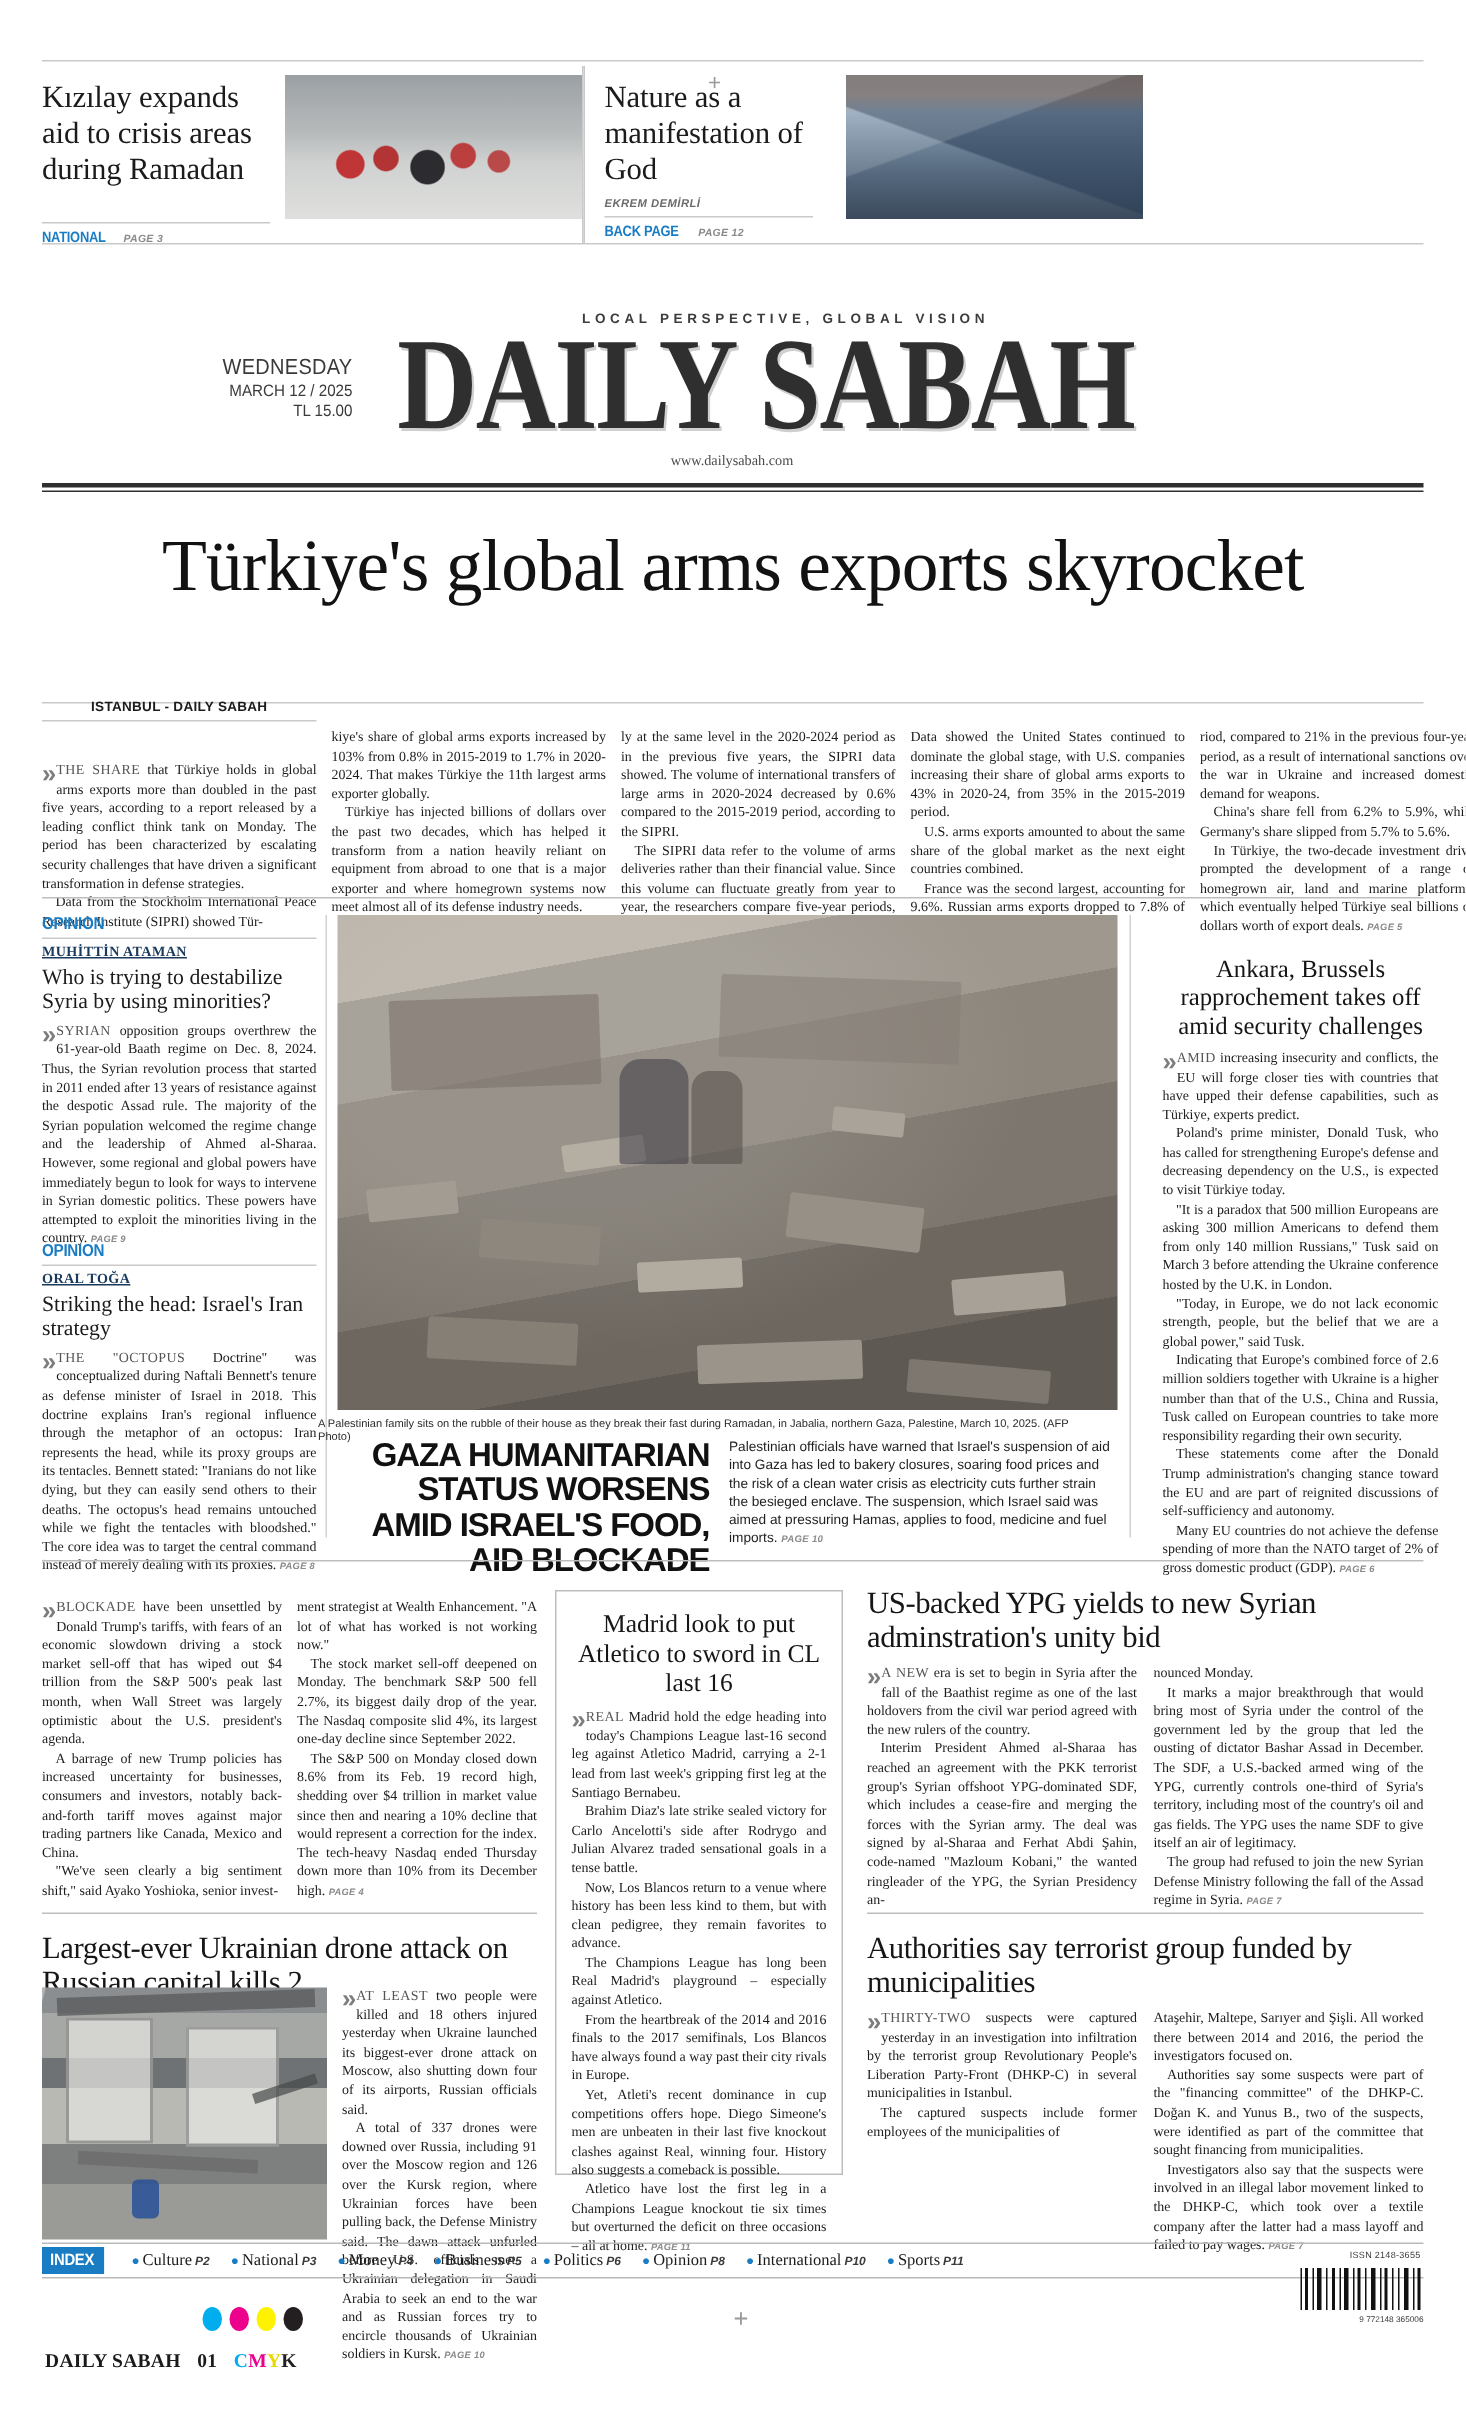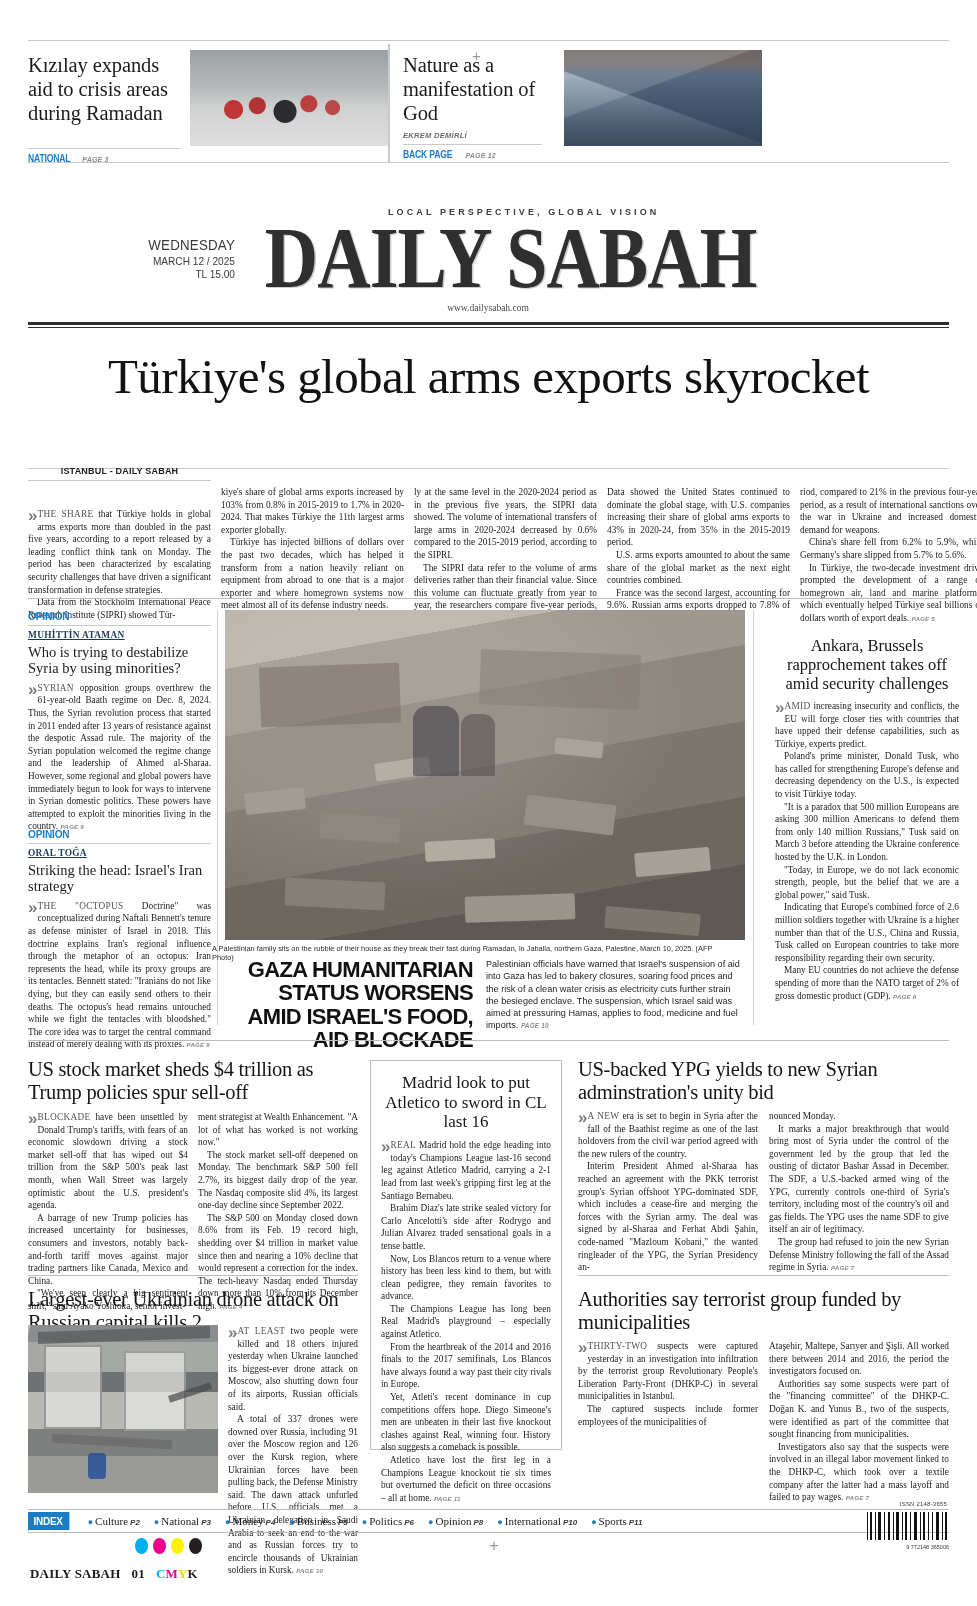--- a/index.html
+++ b/index.html
@@ -190,21 +190,21 @@
   .cl-box{
     position:absolute; left:370px; top:1060px; width:192px; height:390px;
     border:1px solid #bdbdbd; padding:12px 10px 6px;
   }
   .cl-head{
     font-family:"Liberation Serif", serif; font-size:17px; line-height:1.16;
     text-align:center; color:#161616;
   }
 
   
-  .idx-wrap{ position:absolute; left:28px; top:1495px; width:921px;margin-top:14px; }
+  .idx-wrap{ position:absolute; left:28px; top:1495px; width:921px; }
   .idx-topline{ height:1px; background:#b9b9b9; }
   .idx-row{ display:flex; align-items:center; height:22px; }
   .idx-badge{
     background:#1a7dc4; color:#fff; font-family:"Liberation Sans", sans-serif;
     font-weight:bold; font-size:11px; letter-spacing:-0.2px;
     padding:3px 7px 3px 6px; transform:scaleX(.9); transform-origin:left;
   }
   .idx-items{ display:flex; gap:14px; margin-left:14px; align-items:baseline; }
   .idx-item{ font-family:"Liberation Serif", serif; font-size:11px; color:#1b1b1b; display:flex; align-items:baseline; gap:2px; }
   .idx-dot{ color:#1a7dc4; font-size:9px; }
@@ -380,28 +380,28 @@
   </div>
 
   <div style="position:absolute; left:765px; top:637px; width:184px;margin-left:10px;">
     <div style="font-family:'Liberation Serif',serif; font-size:16.5px; line-height:1.15; text-align:center; color:#161616;">Ankara, Brussels rapprochement takes off amid security challenges</div>
     <div class="bodytext" style="margin-top:6px;">
       <p class="noind"><span class="dropmark">»</span><span class="lede-caps">AMID</span> <span>increasing insecurity and conflicts, the EU will forge closer ties with countries that have upped their defense capabilities, such as Türkiye, experts predict.</span></p>
       <p>Poland's prime minister, Donald Tusk, who has called for strengthening Europe's defense and decreasing dependency on the U.S., is expected to visit Türkiye today.</p>
       <p>"It is a paradox that 500 million Europeans are asking 300 million Americans to defend them from only 140 million Russians," Tusk said on March 3 before attending the Ukraine conference hosted by the U.K. in London.</p>
       <p>"Today, in Europe, we do not lack economic strength, people, but the belief that we are a global power," said Tusk.</p>
       <p>Indicating that Europe's combined force of 2.6 million soldiers together with Ukraine is a higher number than that of the U.S., China and Russia, Tusk called on European countries to take more responsibility regarding their own security.</p>
+      <p>These statements come after the Donald Trump administration's changing stance toward the EU and are part of reignited discussions of self-sufficiency and autonomy.</p>
       <p><span>Many EU countries do not achieve the defense spending of more than the NATO target of 2% of gross domestic product (GDP).</span> <span class="pgref">PAGE 6</span></p>
     </div>
   </div>
 
   <div class="sec-rule" style="left:28px; top:1040px; width:921px;"></div>
 
   <div style="position:absolute; left:28px; top:1058px; width:330px;">
-    <div class="story-head">US stock market sheds $4 trillion as Trump policies spur sell-off</div>
     <div style="display:grid; grid-template-columns:160px 160px; gap:0 10px; margin-top:8px;">
       <div class="bodytext">
         <p class="noind"><span class="dropmark">»</span><span class="lede-caps">BLOCKADE</span> <span>have been unsettled by Donald Trump's tariffs, with fears of an economic slowdown driving a stock market sell-off that has wiped out $4 trillion from the S&amp;P 500's peak last month, when Wall Street was largely optimistic about the U.S. president's agenda.</span></p>
         <p>A barrage of new Trump policies has increased uncertainty for businesses, consumers and investors, notably back-and-forth tariff moves against major trading partners like Canada, Mexico and China.</p>
         <p>"We've seen clearly a big sentiment shift," said Ayako Yoshioka, senior invest-</p>
       </div>
       <div class="bodytext">
         <p class="noind">ment strategist at Wealth Enhancement. "A lot of what has worked is not working now."</p>
         <p>The stock market sell-off deepened on Monday. The benchmark S&amp;P 500 fell 2.7%, its biggest daily drop of the year. The Nasdaq composite slid 4%, its largest one-day decline since September 2022.</p>
         <p><span>The S&amp;P 500 on Monday closed down 8.6% from its Feb. 19 record high, shedding over $4 trillion in market value since then and nearing a 10% decline that would represent a correction for the index. The tech-heavy Nasdaq ended Thursday down more than 10% from its December high.</span> <span class="pgref">PAGE 4</span></p>

